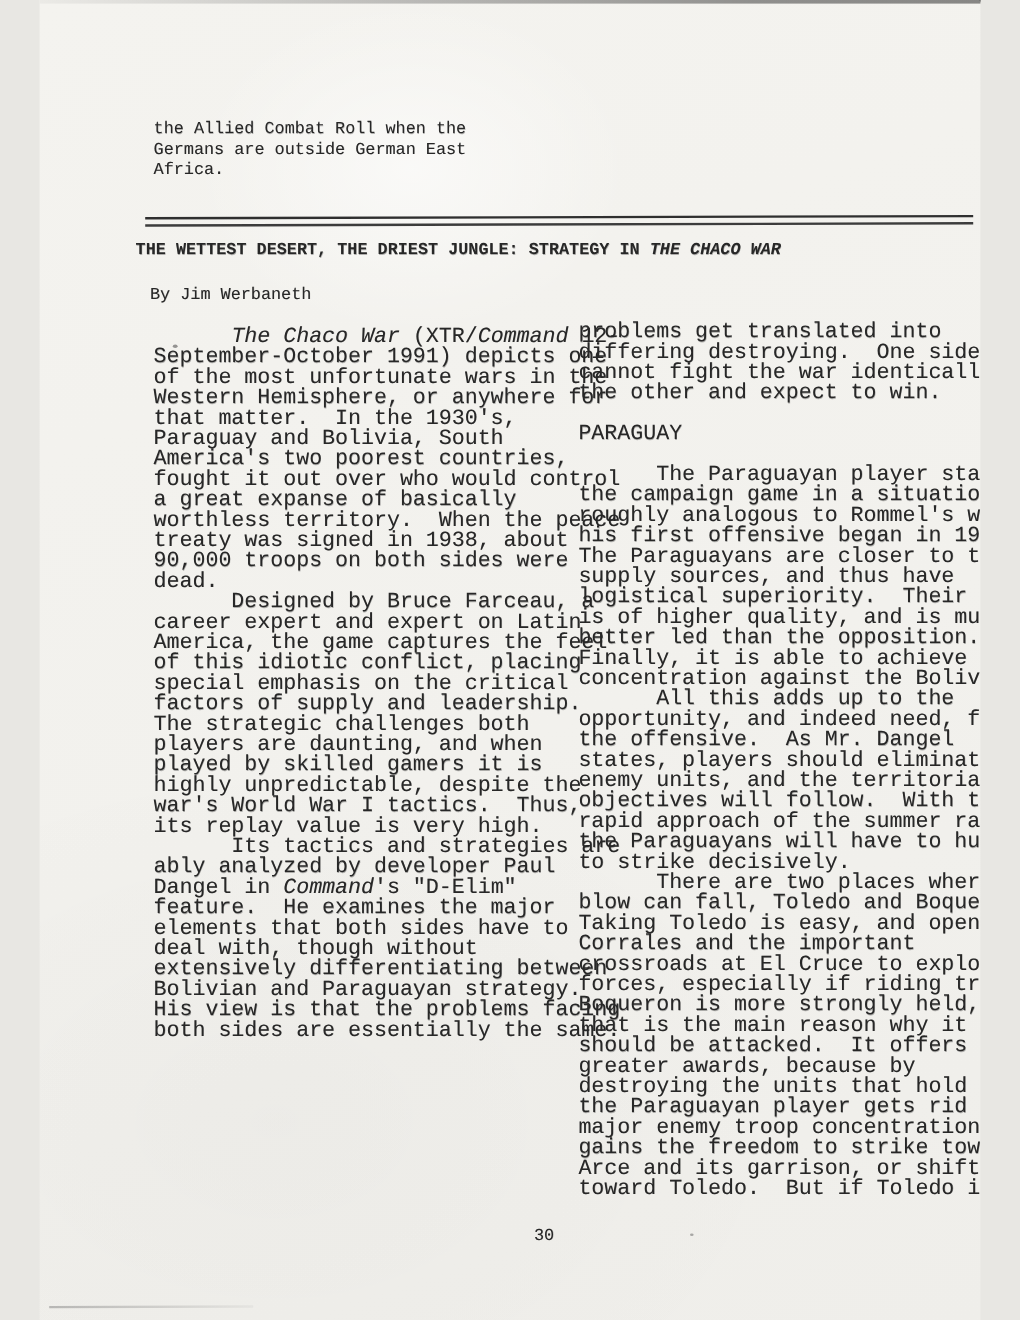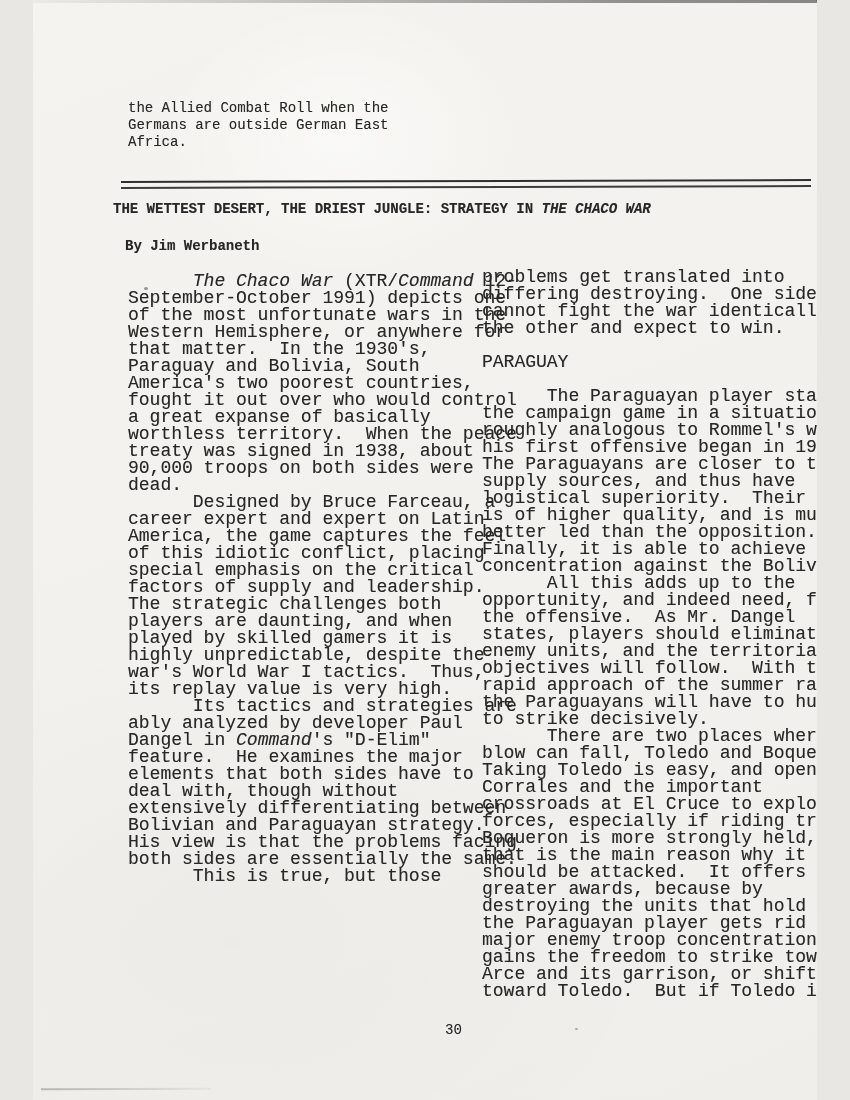--- a/index.html
+++ b/index.html
@@ -68,21 +68,21 @@
     border-radius:50%;
     background:rgba(95,95,95,0.5);
   }
   .smudge-bottom{
     position:absolute;left:8px;top:1088px;width:170px;height:2px;
     background:linear-gradient(to right,rgba(115,115,115,0.45),rgba(150,150,150,0.10));
     transform:rotate(-0.2deg);
   }
   .intro{left:95px;top:100px;}
   .title{left:80px;top:201px;}
-  .byline{left:92px;top:238px;font-weight:bold;}
+  .byline{left:92px;top:238px;}
   .col-left{left:95px;top:273px;width:320px;}
   .col-right{left:449px;top:269px;width:320px;}
   .pageno{left:412px;top:1022px;}
 </style>
 </head>
 <body>
 
 <div class="page">
 
   <div class="edge-top"></div>
@@ -123,21 +123,21 @@
 war's World War I tactics.  Thus,
 its replay value is very high.</p><p>      Its tactics and strategies are
 ably analyzed by developer Paul
 Dangel in <i>Command</i>'s "D-Elim"
 feature.  He examines the major
 elements that both sides have to
 deal with, though without
 extensively differentiating between
 Bolivian and Paraguayan strategy.
 His view is that the problems facing
-both sides are essentially the same.</p><p>      This is true, but those</p></div>
+both sides are essentially the same.</p></div>
 
   <div class="txt col col-right"><p>problems get translated into
 differing destroying.  One side
 cannot fight the war identically to
 the other and expect to win.</p><h3>PARAGUAY</h3><p>      The Paraguayan player starts
 the campaign game in a situation
 roughly analogous to Rommel's when
 his first offensive began in 1941.
 The Paraguayans are closer to their
 supply sources, and thus have

